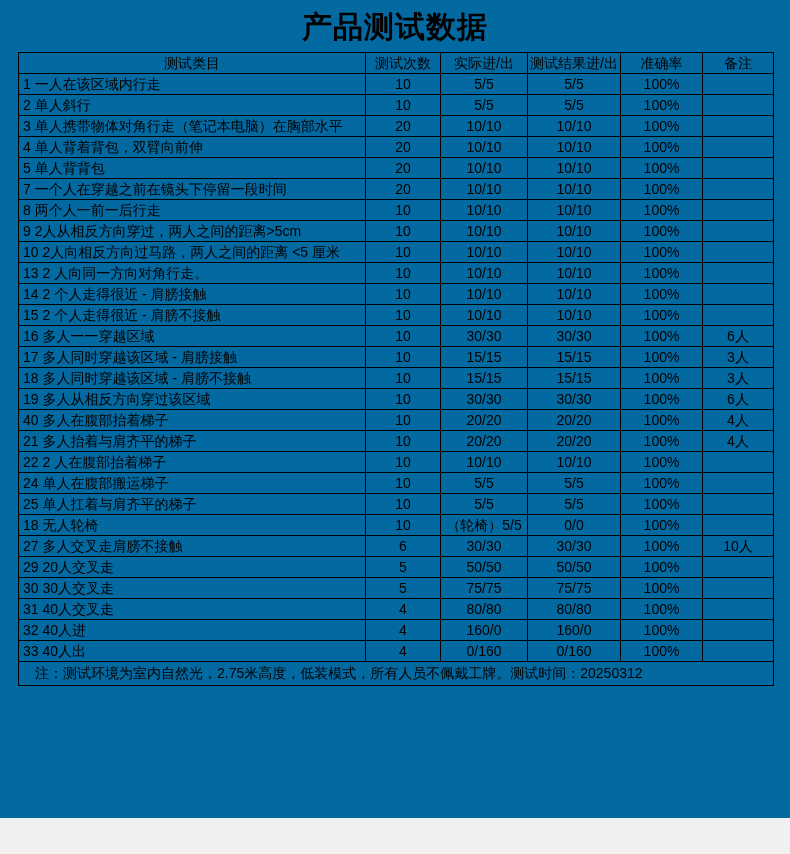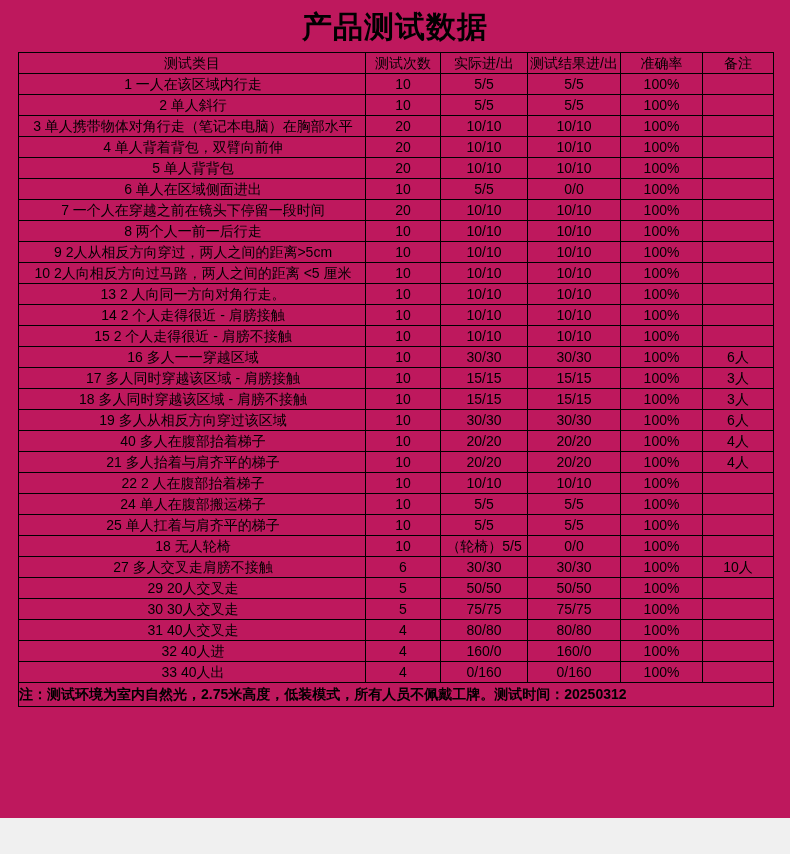--- a/index.html
+++ b/index.html
@@ -8,21 +8,21 @@
     padding: 0;
     width: 790px;
     height: 854px;
     background: #f0f0f0;
     font-family: "Liberation Sans", "DejaVu Sans", sans-serif;
     color: #000;
   }
   .page {
     width: 790px;
     height: 818px;
-    background: #be185d;
+    background: #0369a1;
     overflow: hidden;
   }
   .page-title {
     margin: 0;
     padding-top: 7px;
     height: 52px;
     text-align: center;
     font-size: 30px;
     line-height: 40px;
     font-weight: bold;
@@ -42,29 +42,28 @@
     font-size: 14px;
     font-weight: normal;
     height: 20px;
     padding: 0 2px;
     text-align: center;
     white-space: nowrap;
     overflow: hidden;
     line-height: 20px;
   }
   table.test-table td.cat {
-    text-align: center;
+    text-align: left;
     padding-left: 4px;
   }
   table.test-table td.note-cell {
     text-align: left;
-    padding-left: 0;
+    padding-left: 16px;
     height: 23px;
     line-height: 23px;
-    font-weight: bold;
   }
   .bottom-strip {
     width: 790px;
     height: 36px;
     background: #f0f0f0;
   }
 </style>
 </head>
 <body>
 
@@ -125,28 +124,20 @@
         </tr>
         <tr>
           <td class="cat">5 单人背背包</td>
           <td>20</td>
           <td>10/10</td>
           <td>10/10</td>
           <td>100%</td>
           <td></td>
         </tr>
         <tr>
-          <td class="cat">6 单人在区域侧面进出</td>
-          <td>10</td>
-          <td>5/5</td>
-          <td>0/0</td>
-          <td>100%</td>
-          <td></td>
-        </tr>
-        <tr>
           <td class="cat">7 一个人在穿越之前在镜头下停留一段时间</td>
           <td>20</td>
           <td>10/10</td>
           <td>10/10</td>
           <td>100%</td>
           <td></td>
         </tr>
         <tr>
           <td class="cat">8 两个人一前一后行走</td>
           <td>10</td>

